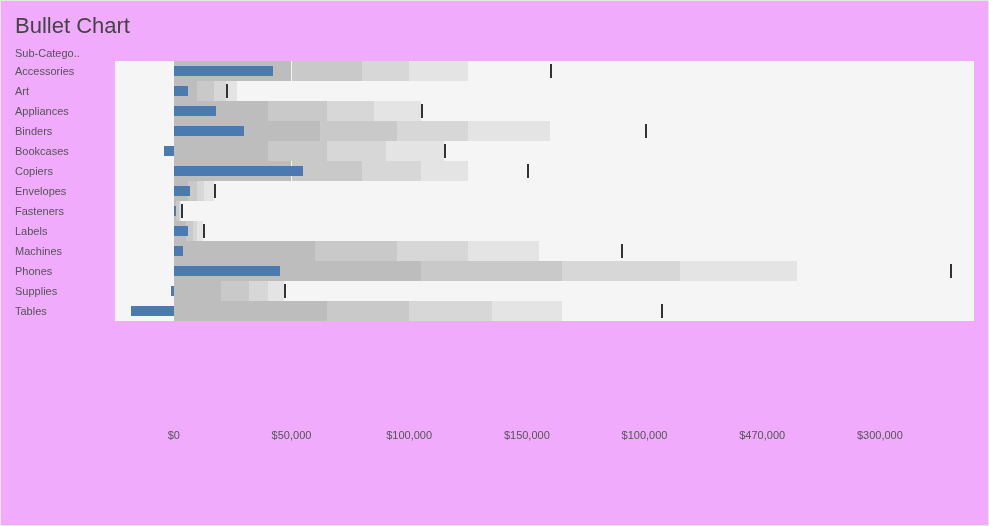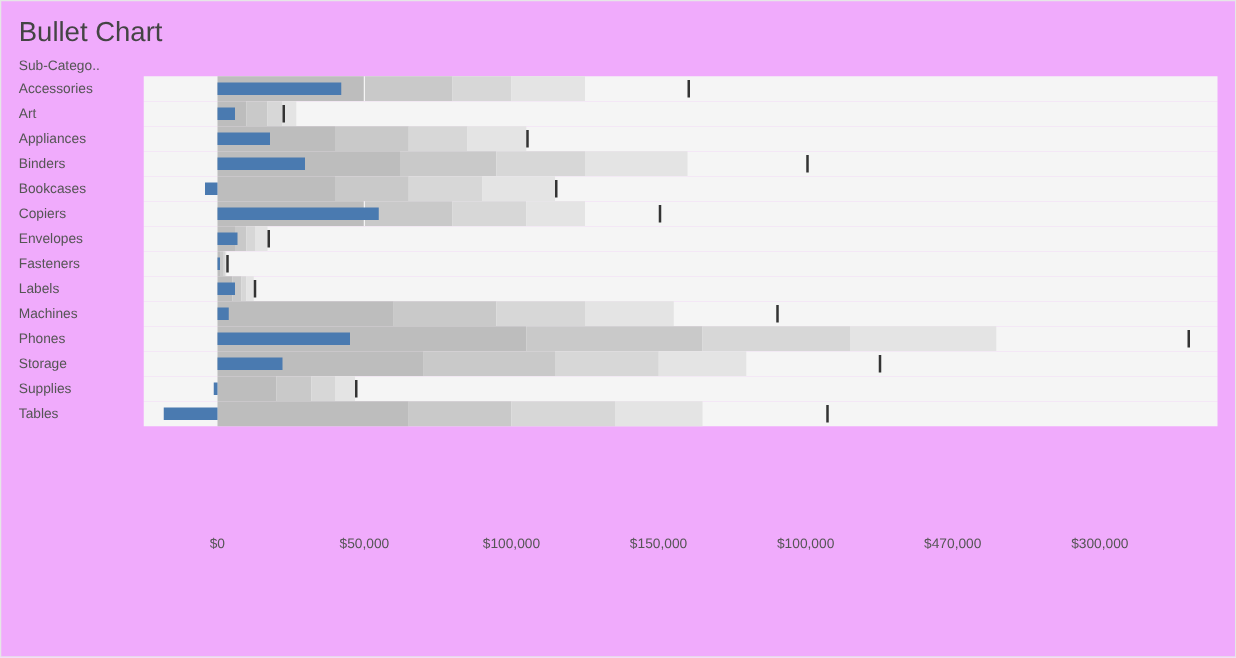--- a/index.html
+++ b/index.html
@@ -222,31 +222,20 @@
         </div>
         <div class="row">
           <div class="ylab">Phones</div>
           <div class="track" style="background: rgb(245, 245, 245);">
             <div class="band" style="left: 6.84931%; width: 28.7671%; background: rgb(189, 189, 189);"></div>
             <div class="band" style="left: 35.6164%; width: 16.4384%; background: rgb(201, 201, 201);"></div>
             <div class="band" style="left: 52.0548%; width: 13.6986%; background: rgb(215, 215, 215);"></div>
             <div class="band" style="left: 65.7534%; width: 13.6986%; background: rgb(228, 228, 228);"></div>
             <div class="bar" style="background: rgb(74, 122, 176); left: 6.84931%; width: 12.3288%;"></div>
             <div class="mark" style="left: 97.2603%; background: rgb(51, 51, 51);"></div>
-          </div>
-        </div>
-        <div class="row">
-          <div class="ylab">Storage</div>
-          <div class="track" style="background: rgb(245, 245, 245);">
-            <div class="band" style="left: 6.84931%; width: 19.1781%; background: rgb(189, 189, 189);"></div>
-            <div class="band" style="left: 26.0274%; width: 12.3288%; background: rgb(201, 201, 201);"></div>
-            <div class="band" style="left: 38.3562%; width: 9.58904%; background: rgb(215, 215, 215);"></div>
-            <div class="band" style="left: 47.9452%; width: 8.21918%; background: rgb(228, 228, 228);"></div>
-            <div class="bar" style="background: rgb(74, 122, 176); left: 6.84931%; width: 6.0274%;"></div>
-            <div class="mark" style="left: 68.4932%; background: rgb(51, 51, 51);"></div>
           </div>
         </div>
         <div class="row">
           <div class="ylab">Supplies</div>
           <div class="track" style="background: rgb(245, 245, 245);">
             <div class="band" style="left: 6.84931%; width: 5.47945%; background: rgb(189, 189, 189);"></div>
             <div class="band" style="left: 12.3288%; width: 3.28767%; background: rgb(201, 201, 201);"></div>
             <div class="band" style="left: 15.6164%; width: 2.19178%; background: rgb(215, 215, 215);"></div>
             <div class="band" style="left: 17.8082%; width: 1.91781%; background: rgb(228, 228, 228);"></div>
             <div class="bar" style="background: rgb(74, 122, 176); left: 6.57534%; width: 0.273973%;"></div>

